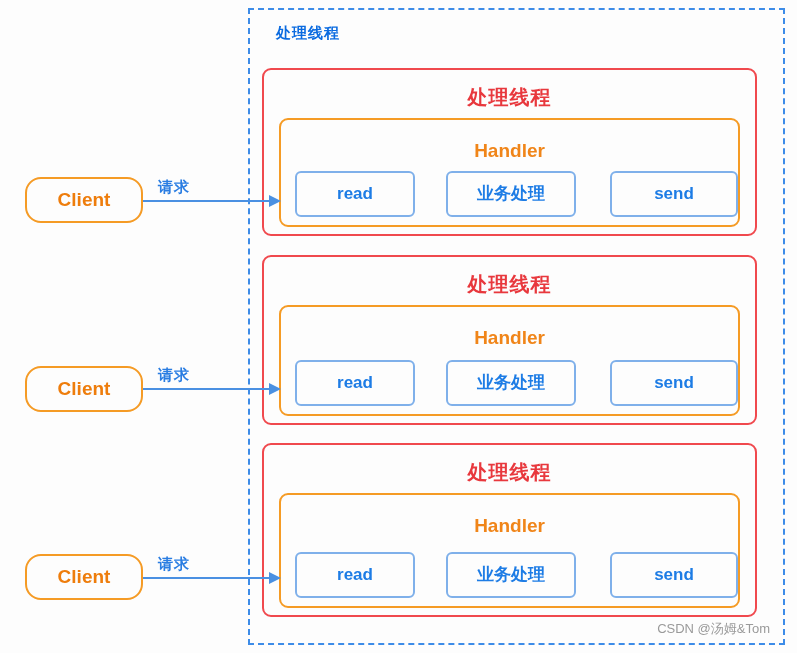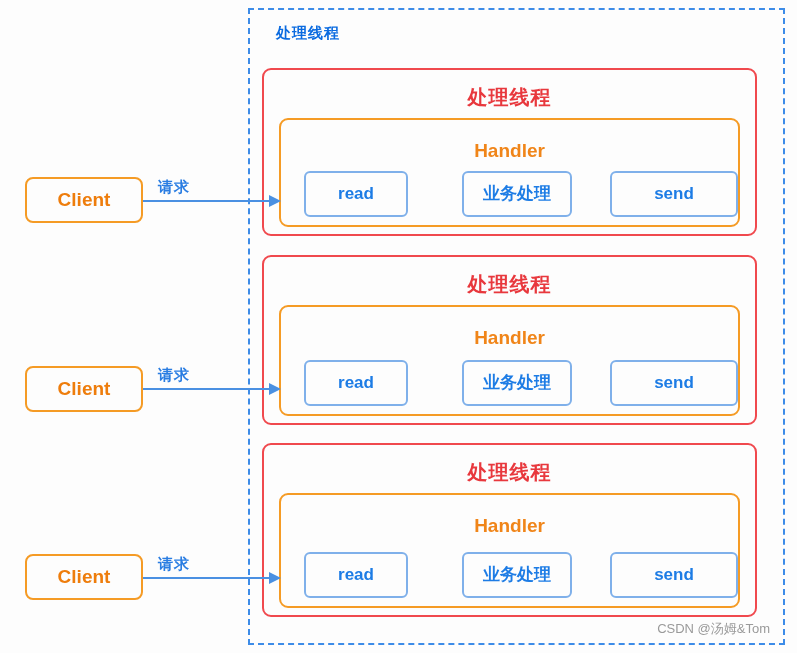--- a/index.html
+++ b/index.html
@@ -78,29 +78,29 @@
     border:2px solid #7fb0ea;
     border-radius:6px;
     box-sizing:border-box;
     background:#fdfdfd;
     color:#1d7ce5;
     font-size:17px;
     font-weight:bold;
     text-align:center;
     line-height:42px;
   }
-  .step-read{left:23px;width:104px;}
-  .step-biz{left:181px;width:110px;}
+  .step-read{left:14px;width:120px;}
+  .step-biz{left:165px;width:130px;}
   .step-send{left:329px;width:128px;}
   
   .client{
     position:absolute;
     left:25px;width:118px;height:46px;
     border:2px solid #f59b25;
-    border-radius:8px;
+    border-radius:16px;
     box-sizing:border-box;
     background:#fdfdfd;
     color:#ee7d0c;
     font-size:19px;
     font-weight:bold;
     text-align:center;
     line-height:42px;
   }
   .client-1{top:177px;}
   .client-2{top:366px;}

